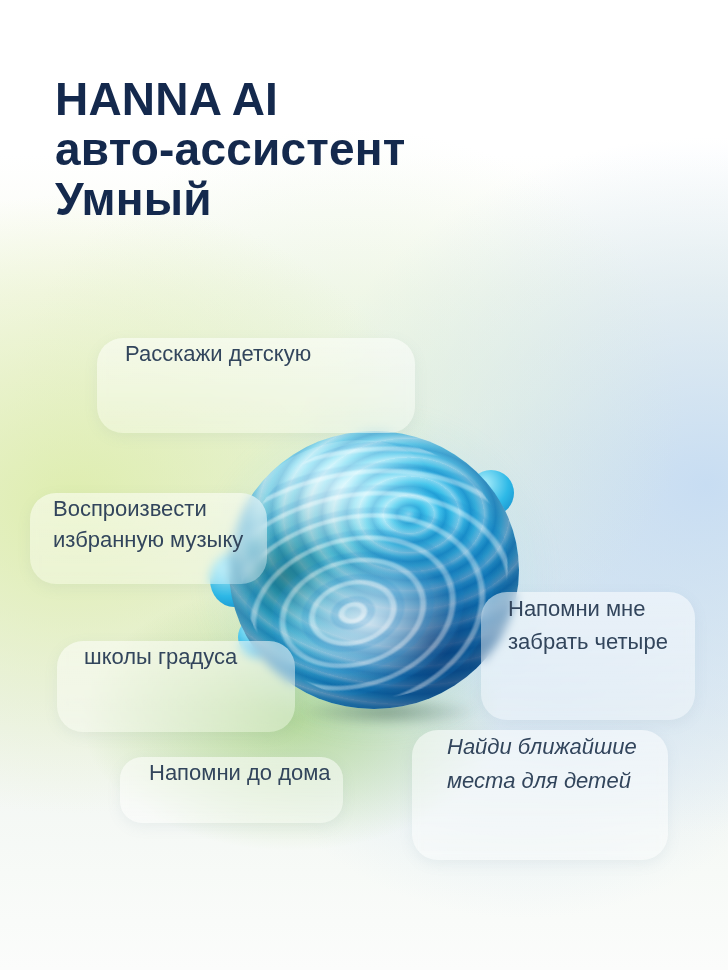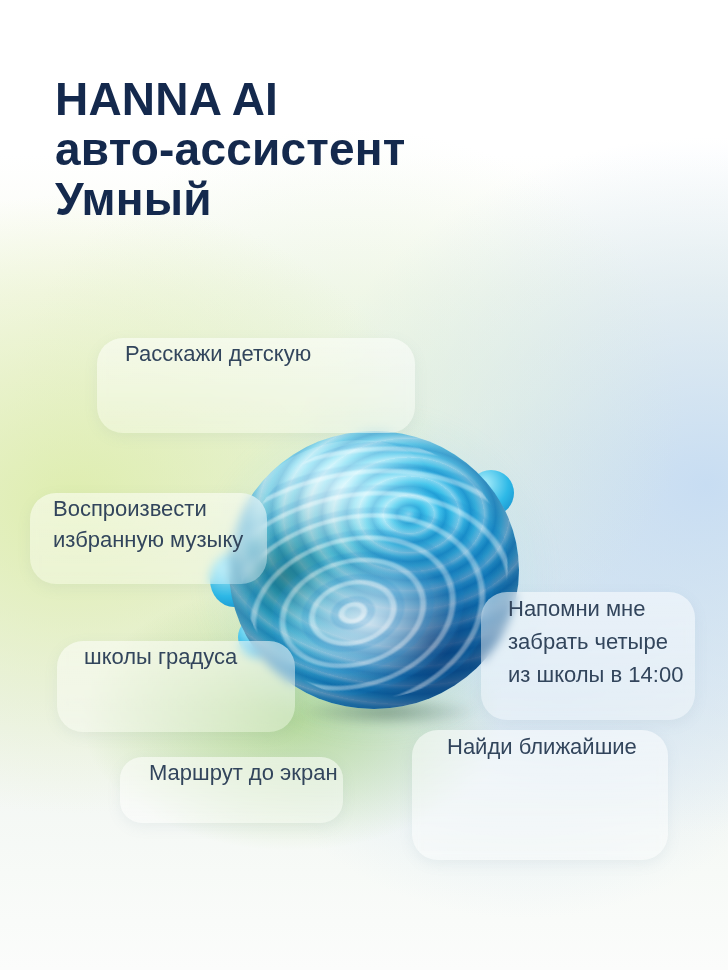--- a/index.html
+++ b/index.html
@@ -89,21 +89,21 @@
     backdrop-filter:blur(5px);
     z-index:3;
   }
   .bubble .line{white-space:nowrap;}
   .b1{left:97px;top:338px;width:318px;height:95px;padding-left:28px;}
   .b2{left:447px;top:398px;width:214px;height:64px;padding-left:30px;border-radius:22px;}
   .b3{left:30px;top:493px;width:237px;height:91px;padding-left:23px;}
   .b4{left:481px;top:547px;width:214px;height:128px;padding-left:27px;line-height:33px;margin-top:45px;}
   .b5{left:57px;top:641px;width:238px;height:91px;padding-left:27px;}
   .b6{left:120px;top:757px;width:223px;height:66px;padding-left:29px;border-radius:22px;}
-  .b7{left:412px;top:730px;width:256px;height:130px;padding-left:35px;line-height:34px;}
+  .b7{left:412px;top:730px;width:256px;height:130px;padding-left:35px;line-height:34px;font-style:italic;}
 </style>
 </head>
 <body>
 
 <div class="canvas">
 
   <header class="title">
     <span>HANNA AI</span>
     <span>авто-ассистент</span>
     <span>Умный</span>
@@ -122,28 +122,28 @@
 
 
   <div class="bubble b3">
     <span class="line">Воспроизвести</span>
     <span class="line">избранную музыку</span>
   </div>
 
   <div class="bubble b4">
     <span class="line">Напомни мне</span>
     <span class="line">забрать четыре</span>
-    <span class="line">из школы в 14:00</span>
   </div>
 
   <div class="bubble b5">
     <span class="line">школы градуса</span>
   </div>
 
   <div class="bubble b6">
-    <span class="line">Маршрут до экран</span>
+    <span class="line">Напомни до дома</span>
   </div>
 
   <div class="bubble b7">
     <span class="line">Найди ближайшие</span>
+    <span class="line">места для детей</span>
   </div>
 
 </div>
 
 </body></html>

